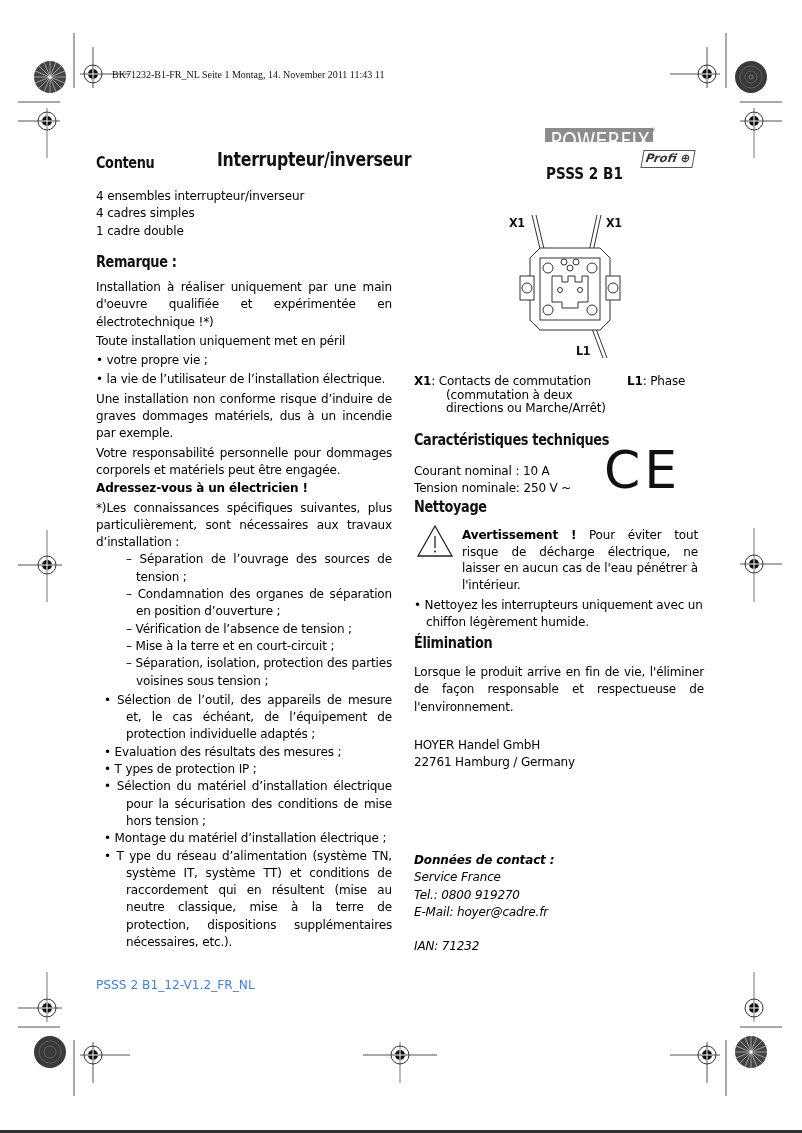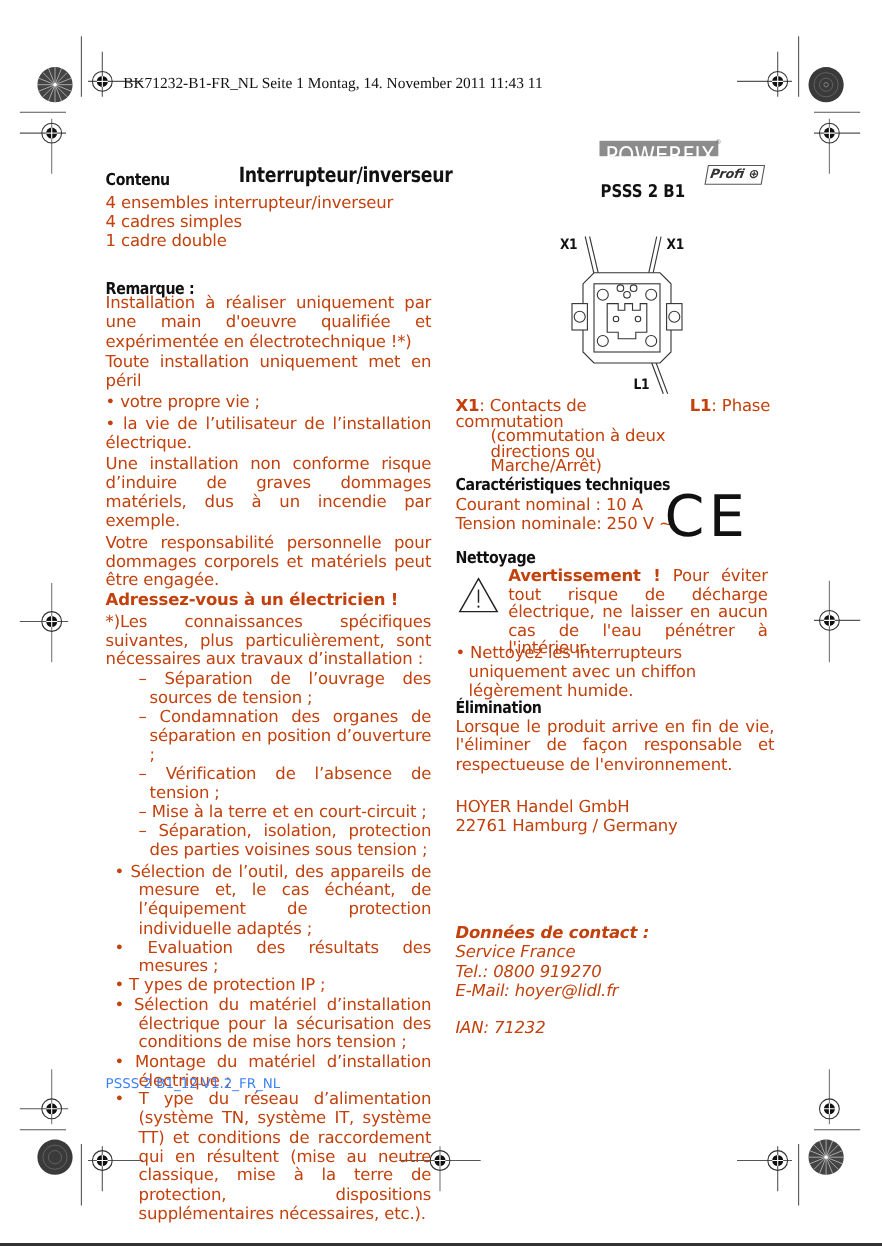--- a/index.html
+++ b/index.html
@@ -1,22 +1,22 @@
 <!DOCTYPE html>
 <html><head>
 <meta charset="utf-8">
 <style>
   html, body { margin:0; padding:0; }
   body { width:802px; height:1133px; position:relative; background:#ffffff; overflow:hidden;
          font-family:"DejaVu Sans", sans-serif; color:#1a1a1a; }
   .abs { position:absolute; }
-  .slug { left:112px; top:69px; font-family:"Liberation Serif", serif; font-size:14px; color:#111; white-space:nowrap; }
+  .slug { left:112px; top:69px; font-family:"Liberation Serif", serif; font-size:10px; color:#111; white-space:nowrap; }
   .title { left:217px; top:148px; font-family:"DejaVu Sans Condensed","DejaVu Sans", sans-serif; font-weight:bold; font-size:19px; letter-spacing:-0.3px; color:#111; transform:scaleX(0.92); transform-origin:left; }
   .h2 { font-family:"DejaVu Sans", sans-serif; font-weight:bold; font-size:15px; letter-spacing:-0.4px; color:#111; transform:scaleX(0.86); transform-origin:left; white-space:nowrap; line-height:16px; }
-  .txt { font-size:15px; line-height:17.3px; color:#c2410c; letter-spacing:-0.15px; }
+  .txt { font-size:12px; line-height:17.3px; color:#000000; letter-spacing:-0.15px;margin-top:12px; }
   .just { text-align:justify; }
   .p { margin:0; }
   .b { font-weight:bold; }
   .ind { padding-left:12px; text-indent:-12px; }
   .ind2 { padding-left:40px; text-indent:-10px; }
   .ind3 { padding-left:30px; text-indent:-22px; }
   .logo-box { left:545px; top:128px; width:108px; height:14px; background:#8c8c8c; color:#fff; font-weight:normal; font-size:21px; letter-spacing:0px; line-height:26px; text-align:right; }
   .logo-box span { display:inline-block; transform:scaleX(0.9); }
   .reg { left:650px; top:126px; font-size:6px; color:#777; }
   .profi { left:642px; top:150px; width:50px; height:16px; border:1.5px solid #555; background:#fff; transform:skewX(-10deg); font-style:italic; font-weight:bold; font-size:11.5px; line-height:15px; color:#333; text-align:center; }
@@ -232,18 +232,18 @@
 
 <div class="abs txt" style="left:414px;top:725px;width:290px;">
   <div>HOYER Handel GmbH</div>
   <div>22761 Hamburg / Germany</div>
 </div>
 
 <div class="abs txt" style="left:414px;top:840px;width:290px;font-style:italic;">
   <div class="b">Données de contact :</div>
   <div>Service France</div>
   <div>Tel.: 0800 919270</div>
-  <div>E-Mail: hoyer@lidl.fr</div>
+  <div>E-Mail: hoyer@cadre.fr</div>
   <div style="margin-top:17px">IAN: 71232</div>
 </div>
 
 <div class="abs footer">PSSS 2 B1_12-V1.2_FR_NL</div>
 <div class="abs bottom-bar"></div>
 
 </body></html>

